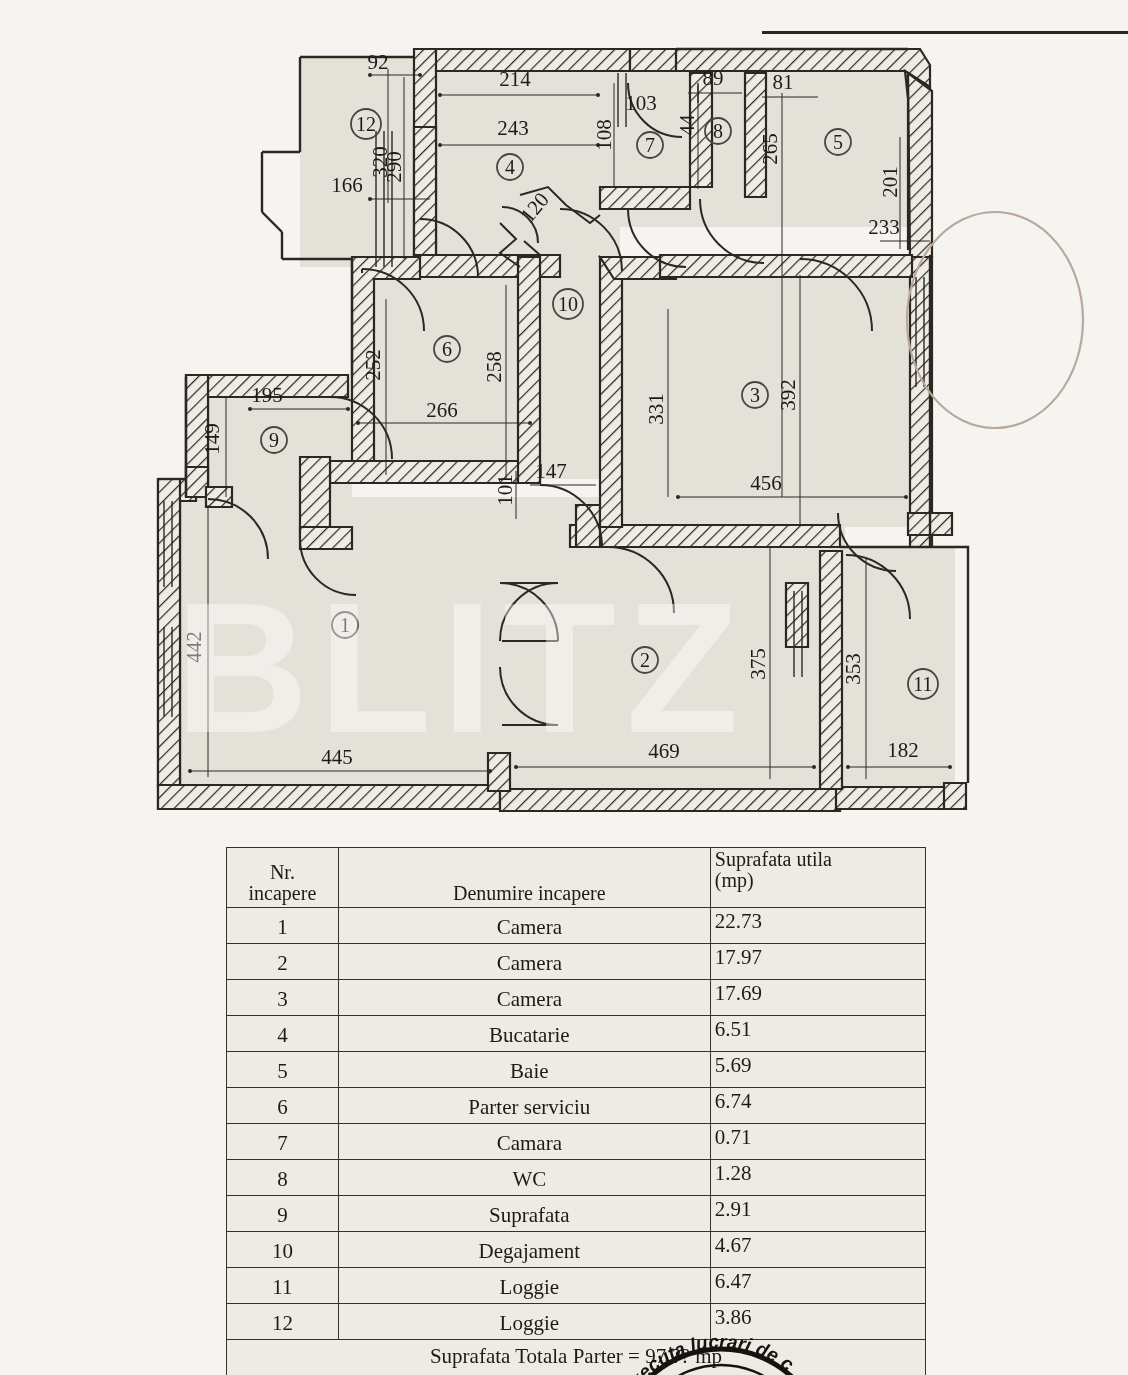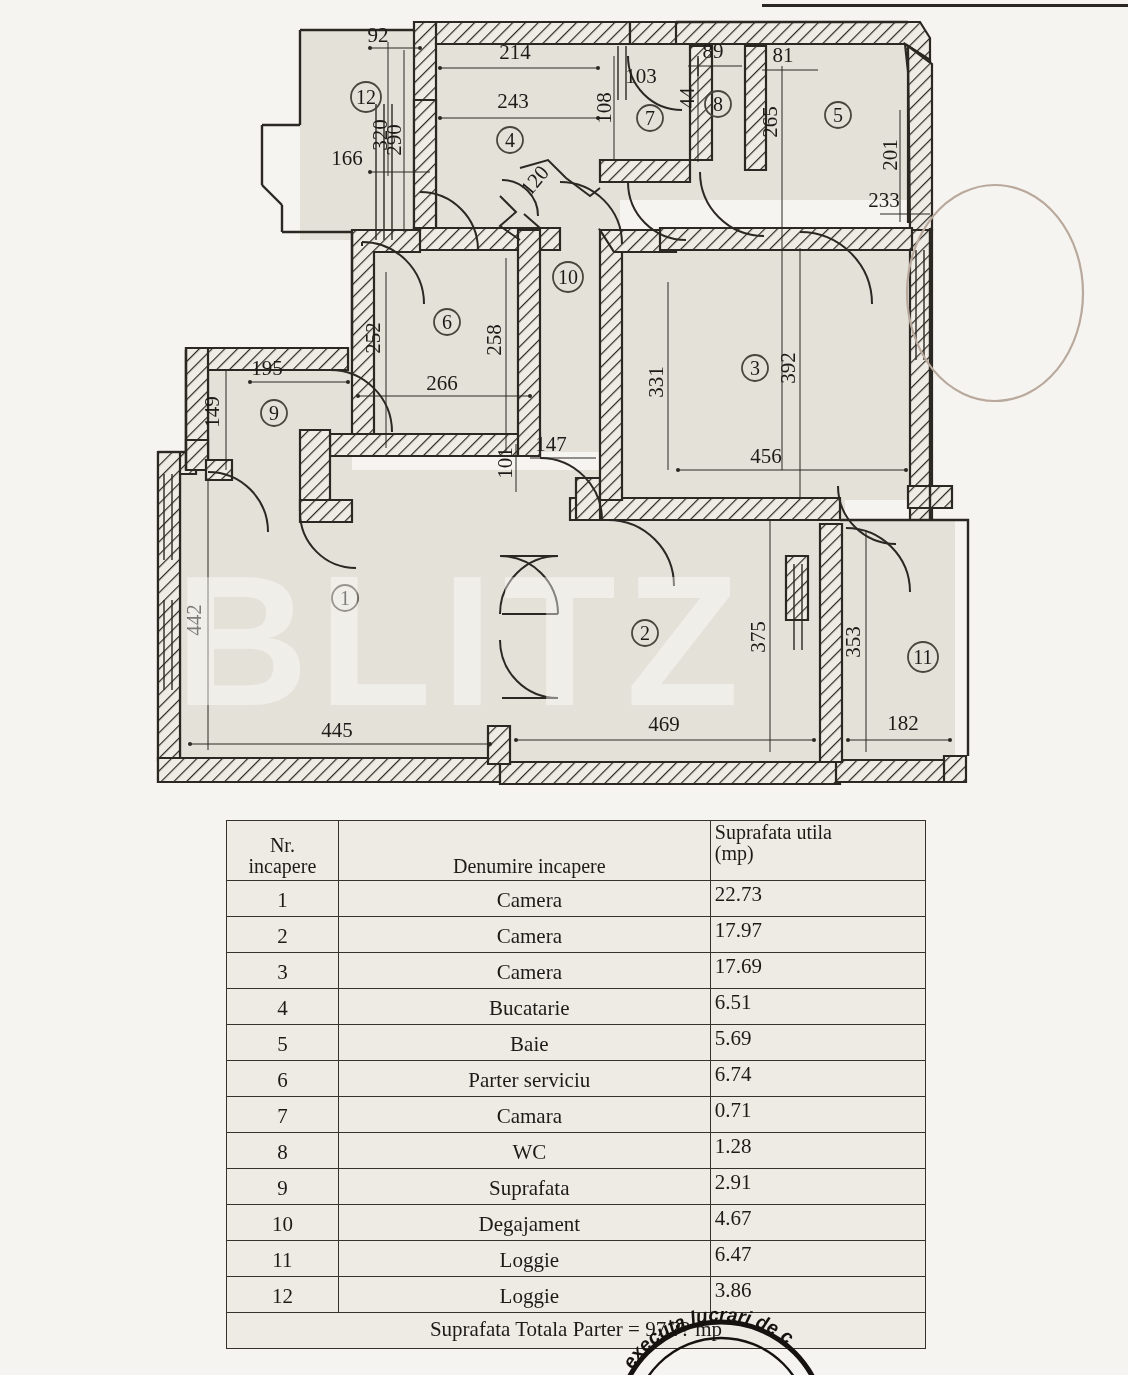--- a/index.html
+++ b/index.html
@@ -4,21 +4,21 @@
 <style>
   html,body{margin:0;padding:0;}
   body{
     width:1128px;height:1375px;
     background:#f6f4f0;
     font-family:"Liberation Serif", serif;
     color:#1d1b18;
     overflow:hidden;
     position:relative;
   }
-  #page{position:absolute;inset:0;}
+  #page{position:absolute;inset:0;margin-top:27px;}
 
   
   .scan-edge{position:absolute;left:762px;top:4px;width:366px;height:3px;background:#2a2722;}
 
   
   #plan{position:absolute;left:0;top:0;width:1000px;height:800px;}
   #plan svg{width:100%;height:100%;display:block;}
 
   
   .wm{position:absolute;left:175px;top:555px;width:790px;height:185px;

